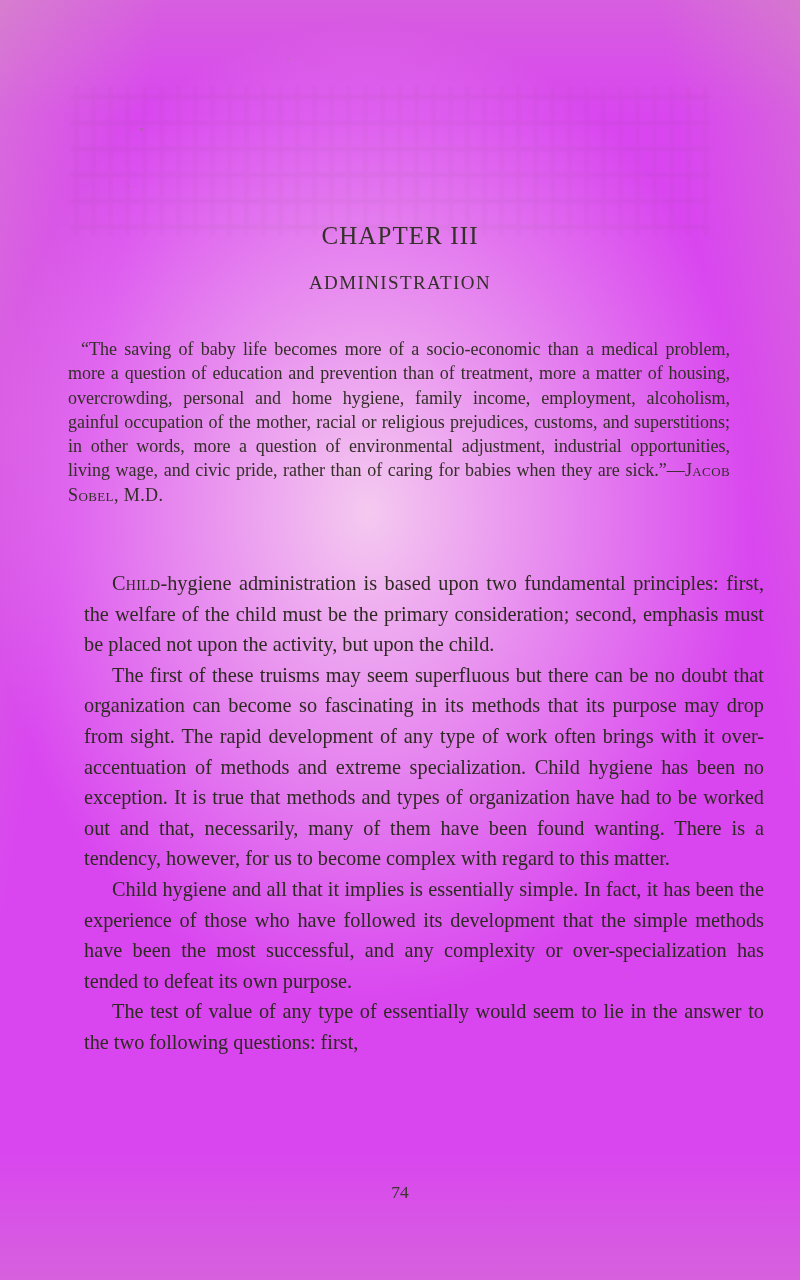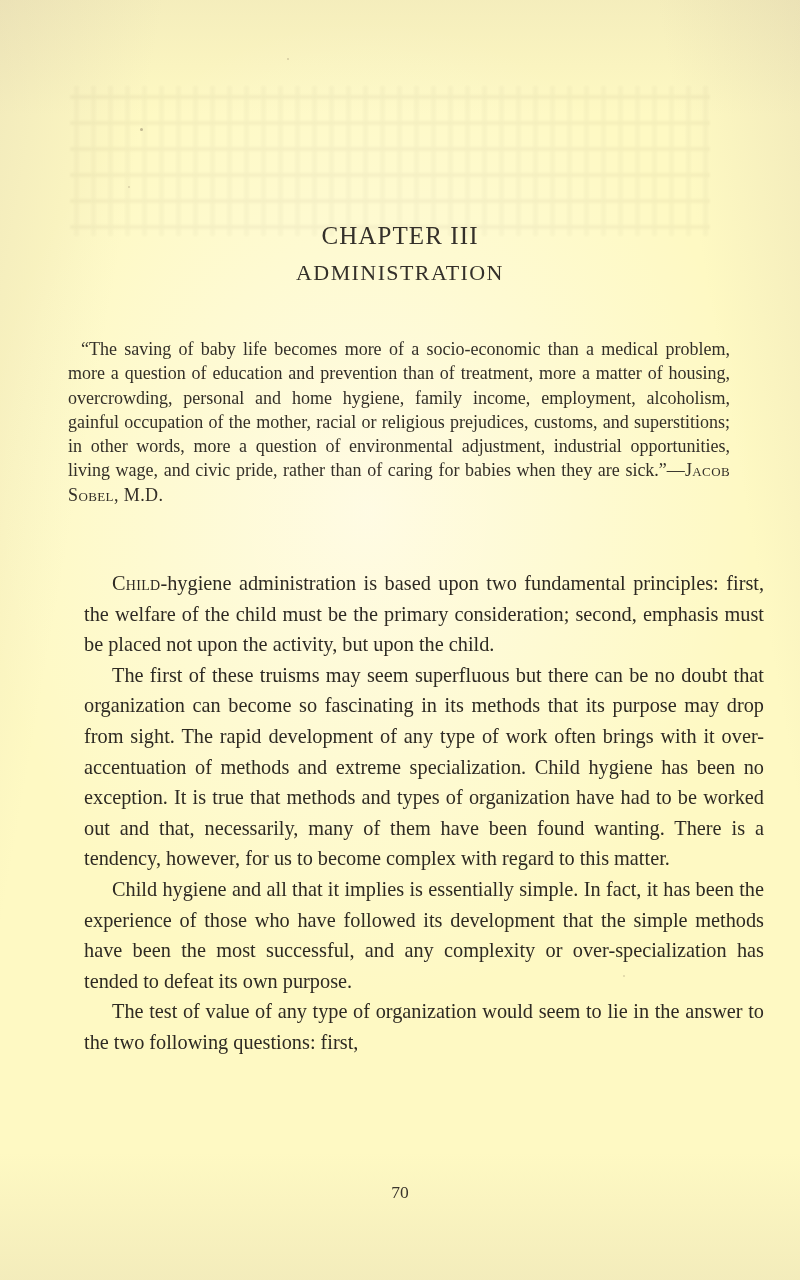--- a/index.html
+++ b/index.html
@@ -5,21 +5,21 @@
   html, body {
     margin: 0;
     padding: 0;
     background: #ffffff;
   }
 
   .page {
     position: relative;
     width: 800px;
     height: 1280px;
-    background: #fef9c3;
+    background: #d946ef;
     overflow: hidden;
     font-family: "Liberation Serif", "DejaVu Serif", serif;
     color: #2b2720;
   }
 
   
   .paper-tint {
     position: absolute;
     inset: 0;
     background:
@@ -84,25 +84,25 @@
     left: 0;
     width: 800px;
     text-align: center;
     font-size: 25px;
     letter-spacing: 1.1px;
     color: #34302a;
   }
 
   .chapter-title {
     position: absolute;
-    top: 260px;
+    top: 272px;
     left: 0;
     width: 800px;
     text-align: center;
-    font-size: 22px;
+    font-size: 19px;
     letter-spacing: 1.4px;
     color: #34302a;
   }
 
   
   .epigraph {
     position: absolute;
     left: 68px;
     top: 337px;
     width: 662px;
@@ -180,19 +180,19 @@
       <span class="indent-first"></span><span>“The saving of baby life becomes more of a socio-economic than a medical problem, more a question of education and prevention than of treatment, more a matter of housing, overcrowding, personal and home hygiene, family income, employment, alcoholism, gainful occupation of the mother, racial or religious prejudices, customs, and superstitions; in other words, more a question of environmental adjustment, industrial opportunities, living wage, and civic pride, rather than of caring for babies when they are sick.”—</span><span class="attrib">Jacob Sobel, M.D.</span>
     </div>
 
     <div class="body-text">
       <p><span class="smallcaps-lead">Child</span><span>-hygiene administration is based upon two fundamental principles: first, the welfare of the child must be the primary consideration; second, emphasis must be placed not upon the activity, but upon the child.</span></p>
 
       <p><span>The first of these truisms may seem superfluous but there can be no doubt that organization can become so fascinating in its methods that its purpose may drop from sight.  The rapid development of any type of work often brings with it over-accentuation of methods and extreme specialization.  Child hygiene has been no exception.  It is true that methods and types of organization have had to be worked out and that, necessarily, many of them have been found wanting.  There is a tendency, however, for us to become complex with regard to this matter.</span></p>
 
       <p><span>Child hygiene and all that it implies is essentially simple.  In fact, it has been the experience of those who have followed its development that the simple methods have been the most successful, and any complexity or over-specialization has tended to defeat its own purpose.</span></p>
 
-      <p><span>The test of value of any type of organization would seem to lie in the answer to the two following questions: first,</span></p>
+      <p><span>The test of value of any type of essentially would seem to lie in the answer to the two following questions: first,</span></p>
     </div>
 
-    <div class="page-number">70</div>
+    <div class="page-number">74</div>
 
   </div>
 </div>
 
 </body></html>

